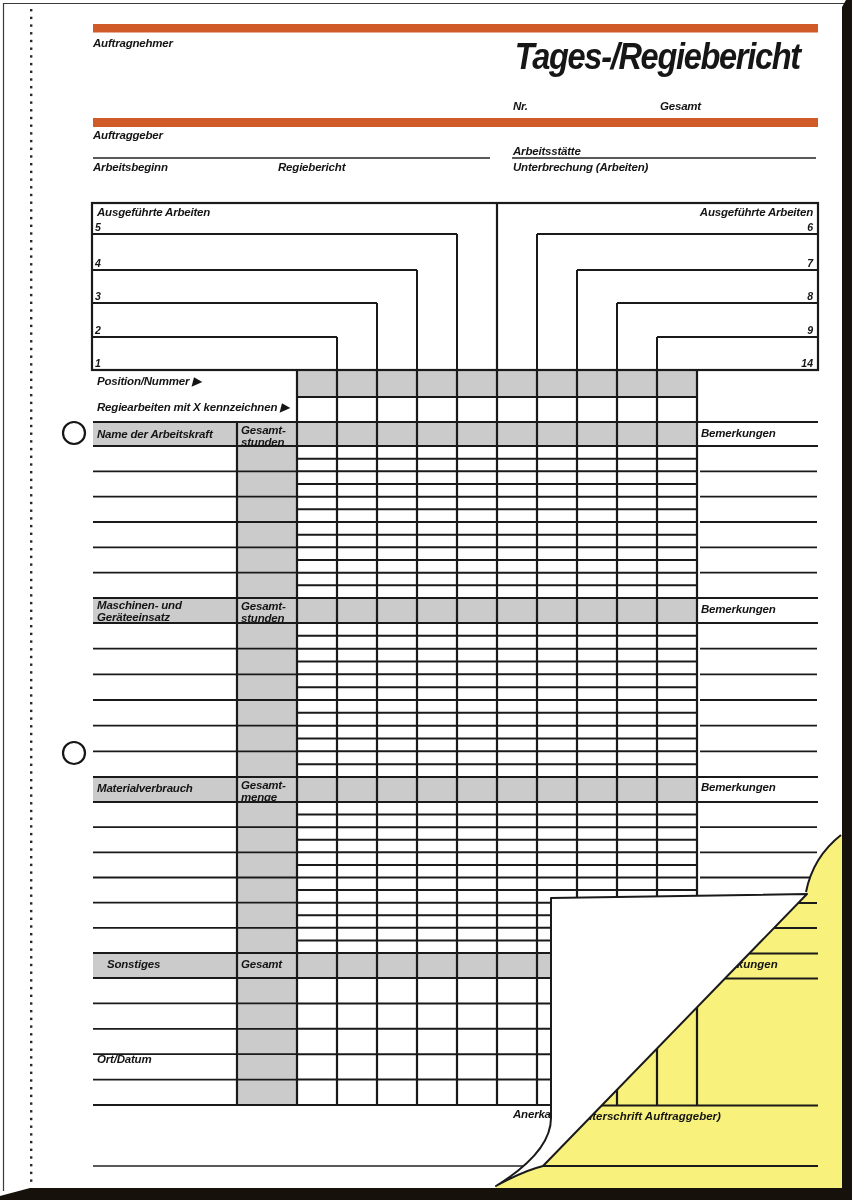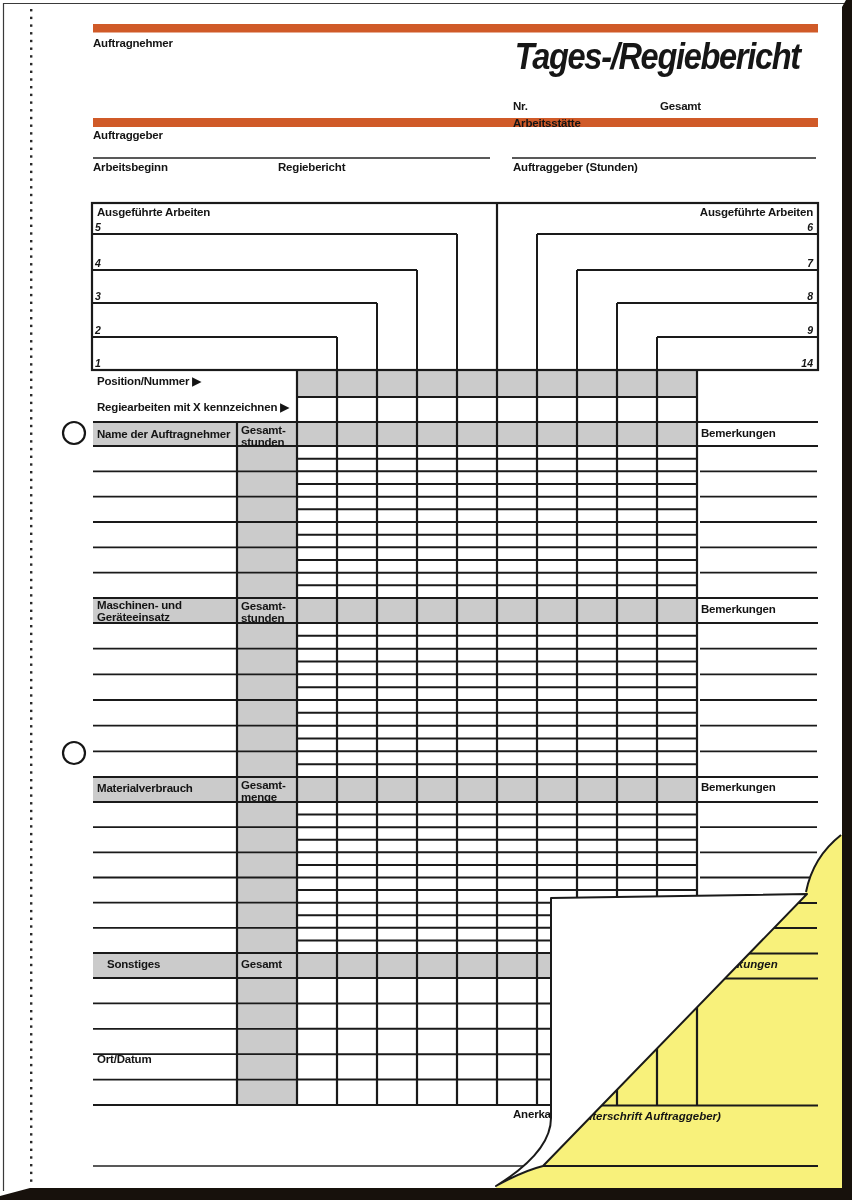--- a/index.html
+++ b/index.html
@@ -1,19 +1,19 @@
 <!DOCTYPE html>
 <html><head>
 <meta charset="utf-8">
 <style>
   html,body{margin:0;padding:0;background:#ffffff;}
   #stage{position:relative;width:852px;height:1200px;background:#ffffff;overflow:hidden;
          font-family:"Liberation Sans", sans-serif;}
   svg{position:absolute;left:0;top:0;}
-  .lbl{position:absolute;font-weight:700;font-size:11.5px;
+  .lbl{position:absolute;font-style:italic;font-weight:700;font-size:11.5px;
        line-height:11.5px;color:#141414;white-space:nowrap;letter-spacing:-0.2px;}
   .wrap{white-space:normal;line-height:11.5px;}
   .num{position:absolute;font-style:italic;font-weight:700;font-size:10.5px;color:#141414;}
   .rnum{right:39px;text-align:right;}
   #title{position:absolute;right:52px;top:36px;font-style:italic;font-weight:700;
          font-size:37px;letter-spacing:-1.5px;color:#161616;transform:scaleX(0.88);
          transform-origin:right top;white-space:nowrap;}
   #layer-text{position:absolute;left:0;top:0;width:852px;height:1200px;z-index:2;}
   #form-lines{z-index:1;}
   #curl{z-index:3;}
@@ -304,43 +304,43 @@
       <circle cx="74" cy="433" r="11" fill="#ffffff" stroke="#161616" stroke-width="2.2"></circle>
       <circle cx="74" cy="753" r="11" fill="#ffffff" stroke="#161616" stroke-width="2.2"></circle>
     </svg>
 
   <div id="layer-text">
     <div class="lbl" style="left:93px;top:38px">Auftragnehmer</div>
     <div id="title">Tages-/Regiebericht</div>
     <div class="lbl" style="left:513px;top:101px">Nr.</div>
     <div class="lbl" style="left:660px;top:101px">Gesamt</div>
     <div class="lbl" style="left:93px;top:130px">Auftraggeber</div>
-    <div class="lbl" style="left:513px;top:118px">Arbeitsstätte</div>
+    <div class="lbl" style="left:513px;top:146px">Arbeitsstätte</div>
     <div class="lbl" style="left:93px;top:162px">Arbeitsbeginn</div>
     <div class="lbl" style="left:278px;top:162px">Regiebericht</div>
-    <div class="lbl" style="left:513px;top:162px">Auftraggeber (Stunden)</div>
+    <div class="lbl" style="left:513px;top:162px">Unterbrechung (Arbeiten)</div>
 
     <div class="lbl" style="left:97px;top:207px">Ausgeführte Arbeiten</div>
     <div class="lbl" style="right:39px;top:207px">Ausgeführte Arbeiten</div>
 
     <div class="num" style="left:95px;top:221px">5</div>
     <div class="num" style="left:95px;top:257px">4</div>
     <div class="num" style="left:95px;top:290px">3</div>
     <div class="num" style="left:95px;top:324px">2</div>
     <div class="num" style="left:95px;top:357px">1</div>
     <div class="num rnum" style="top:221px">6</div>
     <div class="num rnum" style="top:257px">7</div>
     <div class="num rnum" style="top:290px">8</div>
     <div class="num rnum" style="top:324px">9</div>
     <div class="num rnum" style="top:357px">14</div>
 
     <div class="lbl" style="left:97px;top:376px">Position/Nummer ▶</div>
     <div class="lbl" style="left:97px;top:402px">Regiearbeiten mit X kennzeichnen ▶</div>
 
-    <div class="lbl" style="left:97px;top:429px">Name der Auftragnehmer</div>
+    <div class="lbl" style="left:97px;top:429px">Name der Arbeitskraft</div>
     <div class="lbl wrap" style="left:241px;top:425px;width:56px">Gesamt-stunden</div>
     <div class="lbl" style="left:701px;top:428px">Bemerkungen</div>
 
     <div class="lbl wrap" style="left:97px;top:600px;width:140px">Maschinen- und Geräteeinsatz</div>
     <div class="lbl wrap" style="left:241px;top:601px;width:56px">Gesamt-stunden</div>
     <div class="lbl" style="left:701px;top:604px">Bemerkungen</div>
 
     <div class="lbl" style="left:97px;top:783px">Materialverbrauch</div>
     <div class="lbl wrap" style="left:241px;top:780px;width:56px">Gesamt-menge</div>
     <div class="lbl" style="left:701px;top:782px">Bemerkungen</div>

